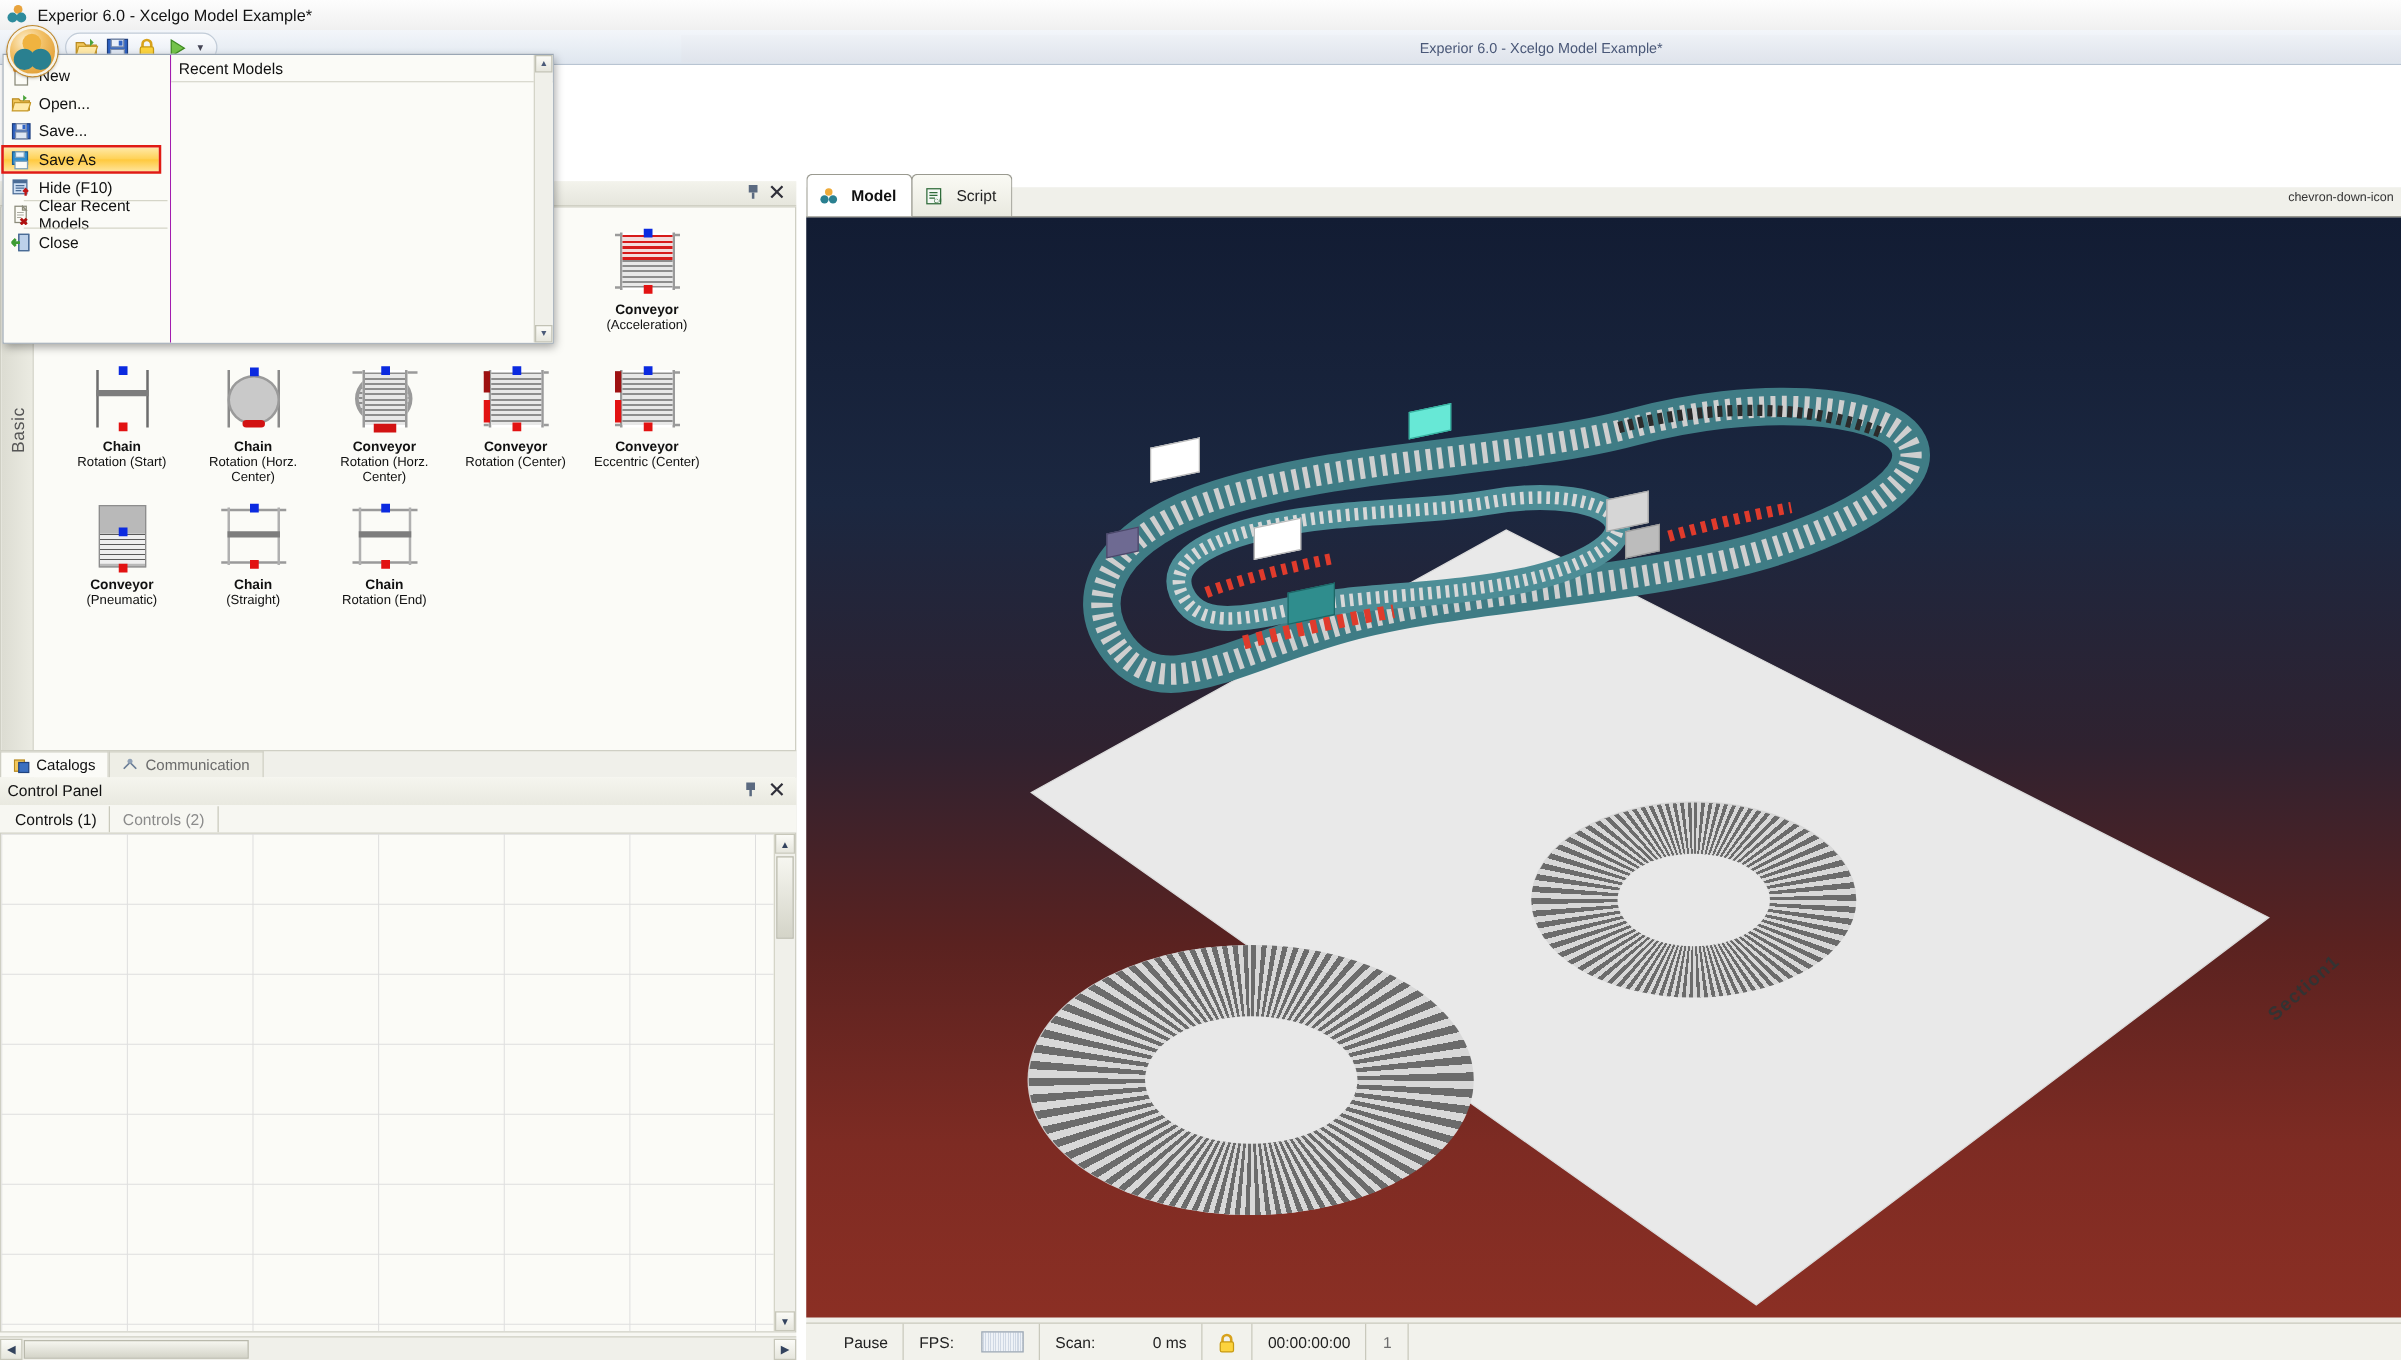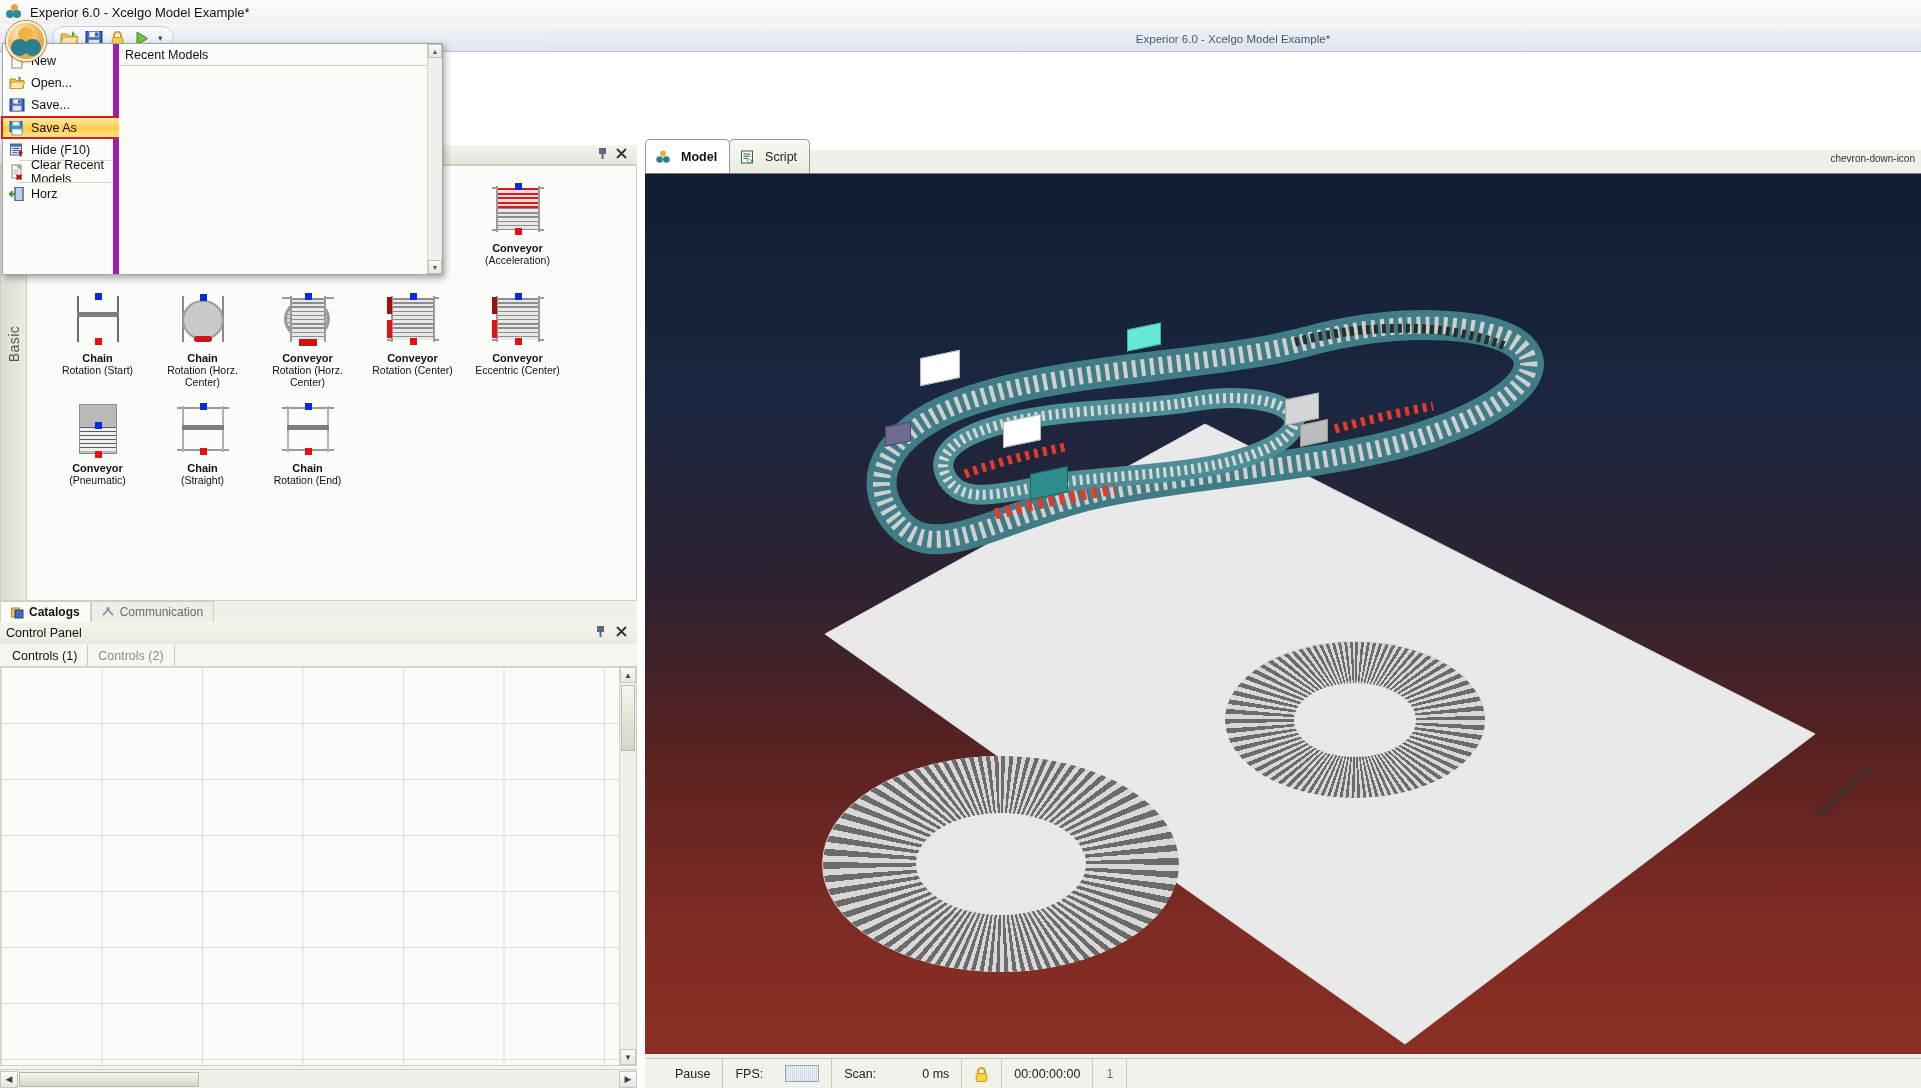--- a/index.html
+++ b/index.html
@@ -74,22 +74,22 @@
     position: absolute; left: 2px; top: 43px;
     width: 441px; height: 232px;
     background: #f7f7f2;
     border: 1px solid #9aa6b4;
     box-shadow: 2px 3px 7px rgba(0,0,0,.35);
     z-index: 50;
     display: flex; flex-direction: column;
   }
   .file-menu-body { flex: 1; display: flex; min-height: 0; }
   .fm-left {
-    width: 116px; background: #fbfbf7;
-    border-right: 6px solid #a21caf;
+    width: 134px; background: #fbfbf7;
+    border-right: 1px solid #a21caf;
     padding-top: 6px;
   }
   .fm-item {
     height: 22px; display: flex; align-items: center; gap: 6px;
     padding-left: 6px; font-size: 12.5px; color: #111;
     position: relative;
   }
   .fm-item.sep-after::after {
     content: ""; position: absolute; left: 16px; right: 2px; bottom: 0;
     border-bottom: 1px solid #d5d5c8;
@@ -240,21 +240,21 @@
   .panel-tabs {
     position: absolute; left: 0; top: 600px; width: 637px; height: 22px;
     background: #f0f0ea; border-top: 1px solid #cfcfc4;
     display: flex; align-items: flex-end;
   }
   .ptab {
     height: 21px; display:flex; align-items:center; gap:5px;
     padding: 0 10px; font-size: 12px; color: #222;
     border: 1px solid #cfcfc4; border-bottom: none; background: #e6e6dd;
   }
-  .ptab.active { background: #fbfbf7; color:#111; font-weight:bold; }
+  .ptab.active { background: #fbfbf7; color:#111; font-weight:normal; }
   .ptab.inactive { color: #6a6a6a; background:#eeeee6;margin-top:10px; }
   .ptab-icon { width: 13px; height: 13px; position: relative; }
 
   
   .ctrl-panel {
     position: absolute; left: 0; top: 622px; width: 637px; height: 466px;
     background: #f7f7f2;
   }
   .cp-header {
     position:absolute; left:0; top:0; width:637px; height:22px;
@@ -899,21 +899,21 @@
         </div>
 
         <div class="fm-item">
           <span class="fm-icon">
             <svg width="16" height="16" viewBox="0 0 16 16">
                 <rect x="6" y="1.5" width="8" height="13" fill="#bcd1ea" stroke="#4a6c96"></rect>
                 <rect x="6" y="1.5" width="8" height="13" fill="none" stroke="#4a6c96"></rect>
                 <path d="M1 8 H7 M3.6 5.2 L0.8 8 L3.6 10.8" stroke="#3e9c34" stroke-width="2.2" fill="none"></path>
               </svg>
           </span>
-          <span class="label">Horz</span>
+          <span class="label">Close</span>
         </div>
       </div>
 
       <div class="fm-right">
         <div class="fm-right-title">Recent Models</div>
         <div class="fm-recent-list"></div>
         <div class="fm-scroll">
           <div class="fm-scroll-btn">▲</div>
           <div class="fm-scroll-btn">▼</div>
         </div>

